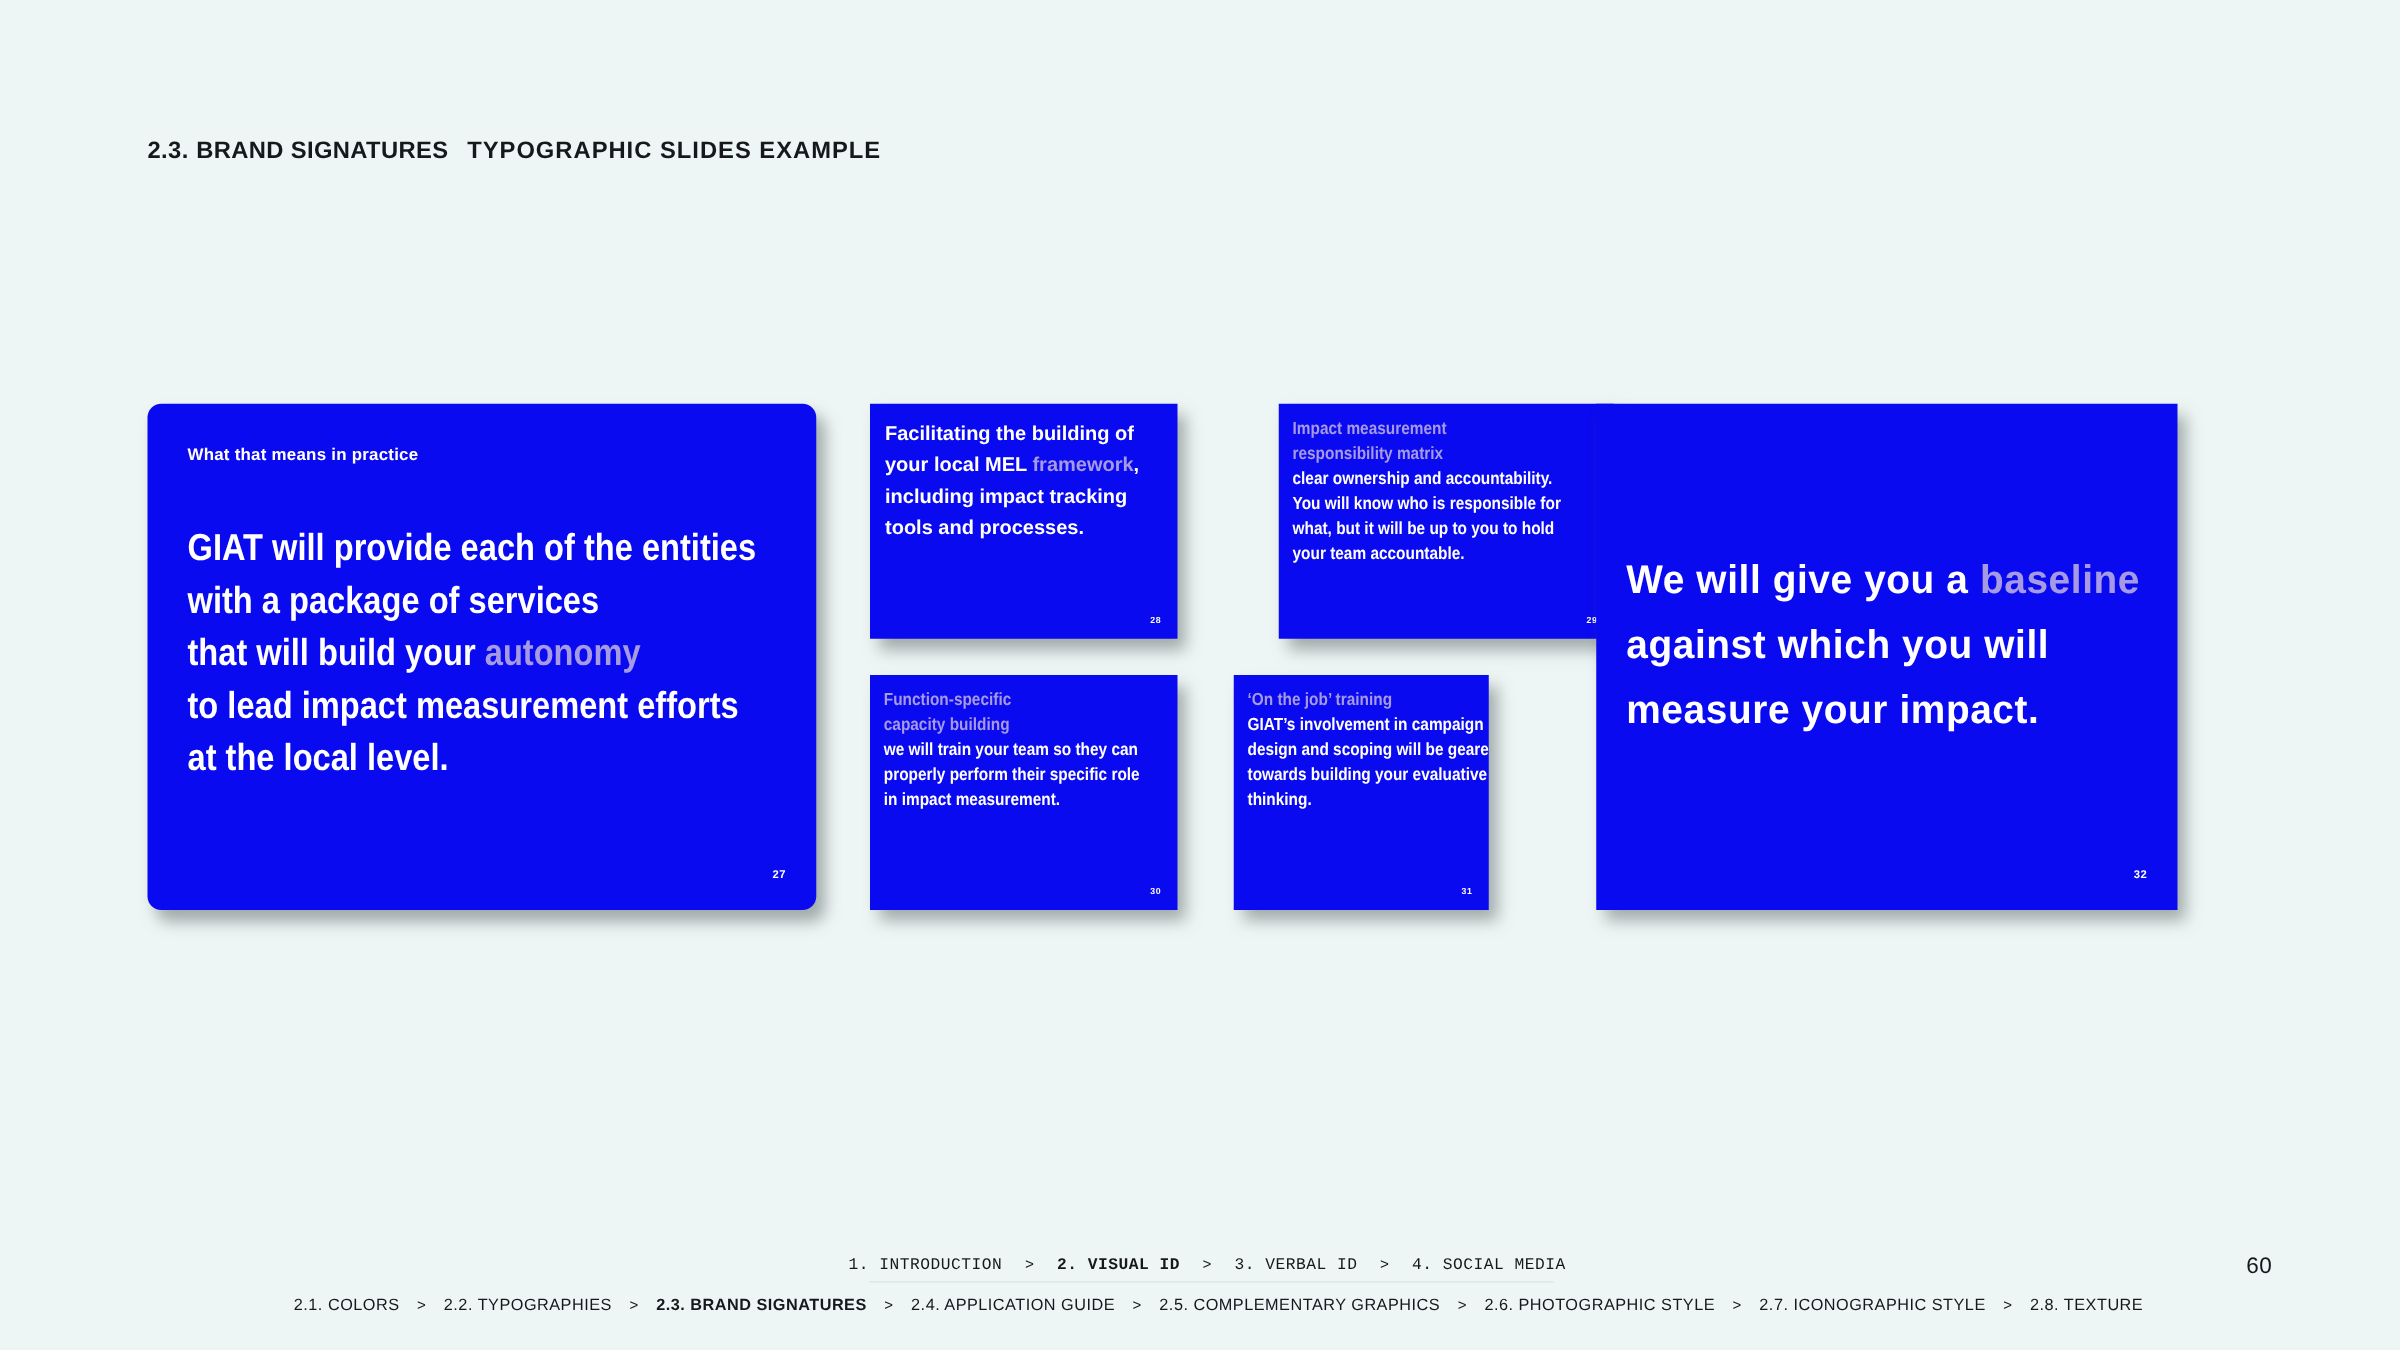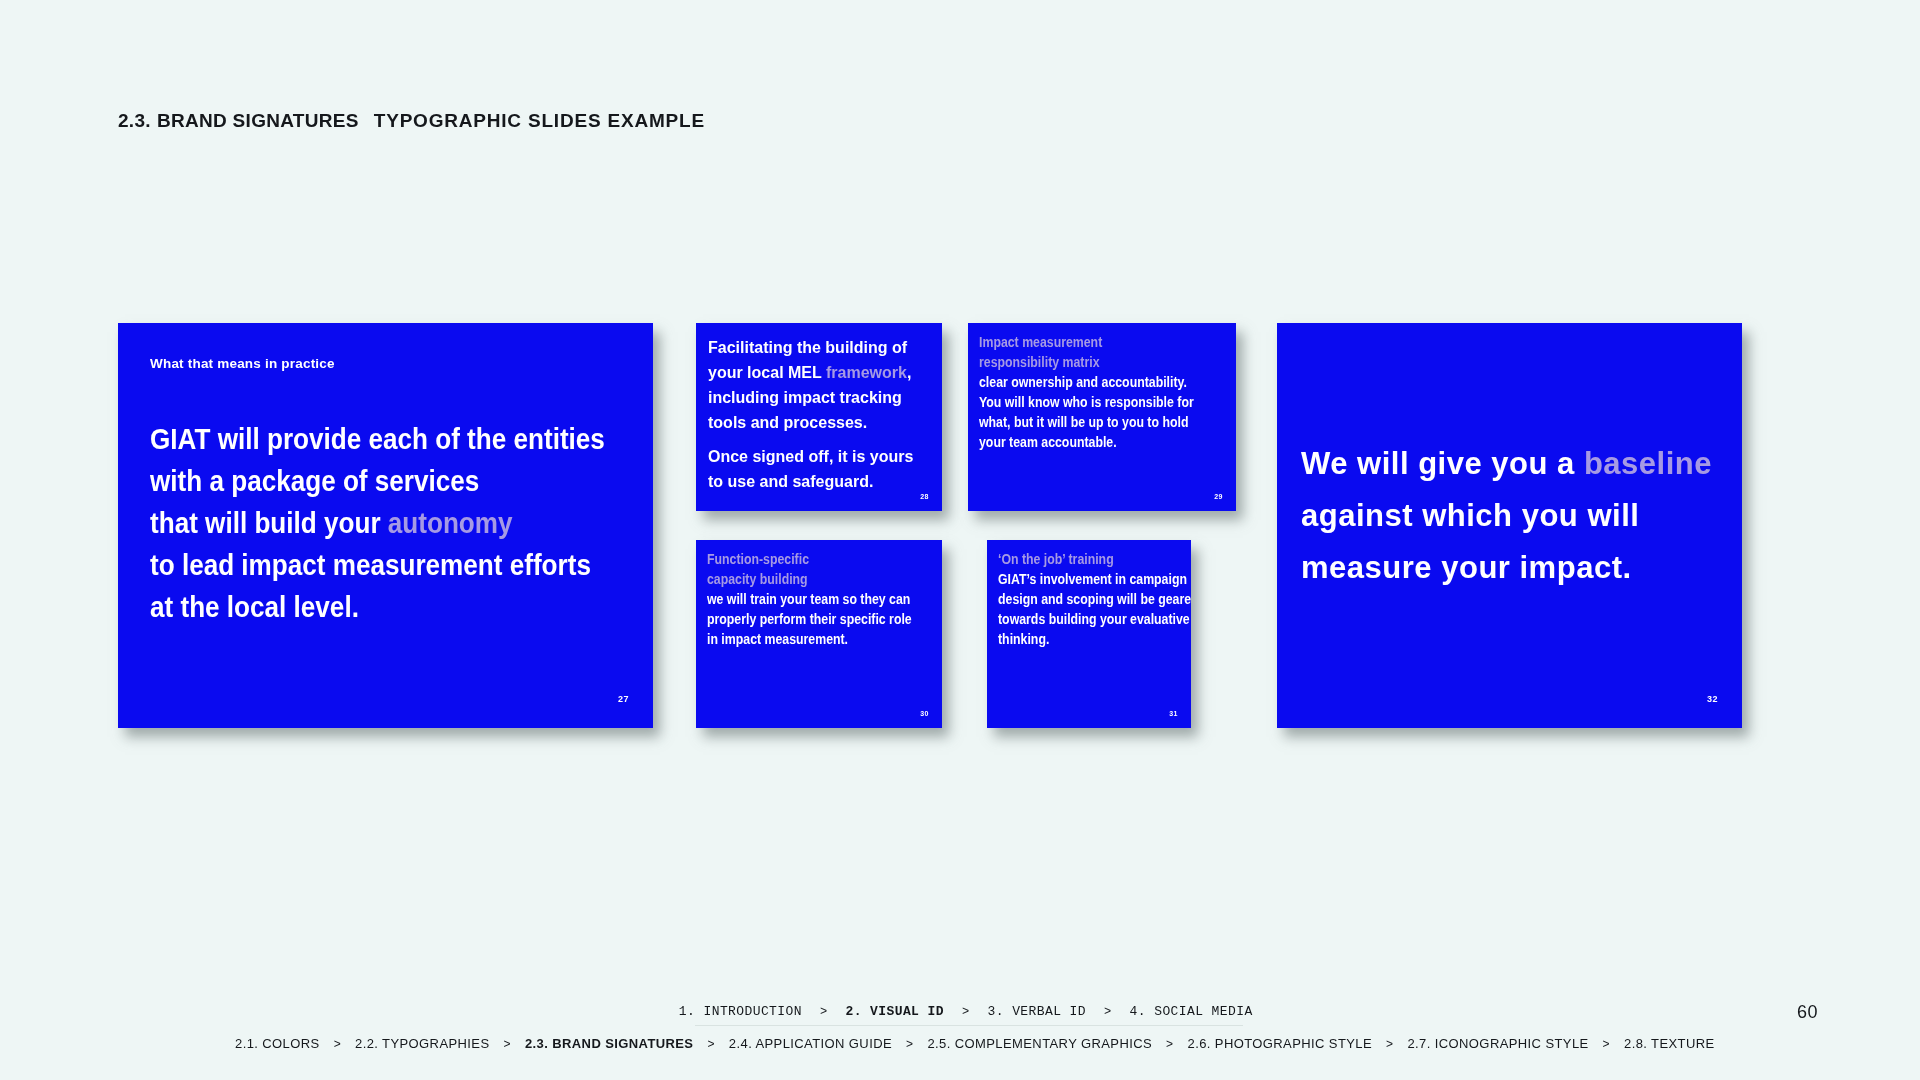--- a/index.html
+++ b/index.html
@@ -30,23 +30,23 @@
 
   
   .slide{
     position:absolute;
     background:var(--slide-blue);
     color:#fff;
     overflow:hidden;
     box-shadow:7px 9px 12px rgba(96,110,110,.55);
     padding-left:20px;
   }
-  .s1{left:118px;top:323px;width:535px;height:405px;}
+  .s1{left:118px;top:323px;width:535px;height:405px;border-radius:11px;}
   .s2{left:696px;top:323px;width:246px;height:188px;}
-  .s3{left:968px;top:323px;width:268px;height:188px;}
+  .s3{left:1023px;top:323px;width:268px;height:188px;}
   .s4{left:696px;top:540px;width:246px;height:188px;}
   .s5{left:987px;top:540px;width:204px;height:188px;}
   .s6{left:1277px;top:323px;width:465px;height:405px;}
 
   .kicker{
     position:absolute;left:32px;top:33px;
     font-size:13.5px;font-weight:700;letter-spacing:.2px;white-space:nowrap;
   }
   .big-body{
     position:absolute;font-weight:700;white-space:nowrap;
@@ -117,24 +117,20 @@
 </section>
 
 <section class="slide s2">
   <div class="small-wrap">
     <div class="para-1">
         <div class="line"><span>Facilitating the building of</span></div>
         <div class="line"><span>your local MEL </span><span class="accent">framework</span><span>,</span></div>
         <div class="line"><span>including impact tracking</span></div>
         <div class="line"><span>tools and processes.</span></div>
       </div>
-    <div class="para-2">
-        <div class="line"><span>Once signed off, it is yours</span></div>
-        <div class="line"><span>to use and safeguard.</span></div>
-      </div>
   </div>
   <div class="slide-num small-num">28</div>
 </section>
 
 <section class="slide s3">
   <div class="small-wrap">
     <div>
         <div class="line"><span class="accent">Impact measurement</span></div>
         <div class="line"><span class="accent">responsibility matrix</span></div>
       </div>

